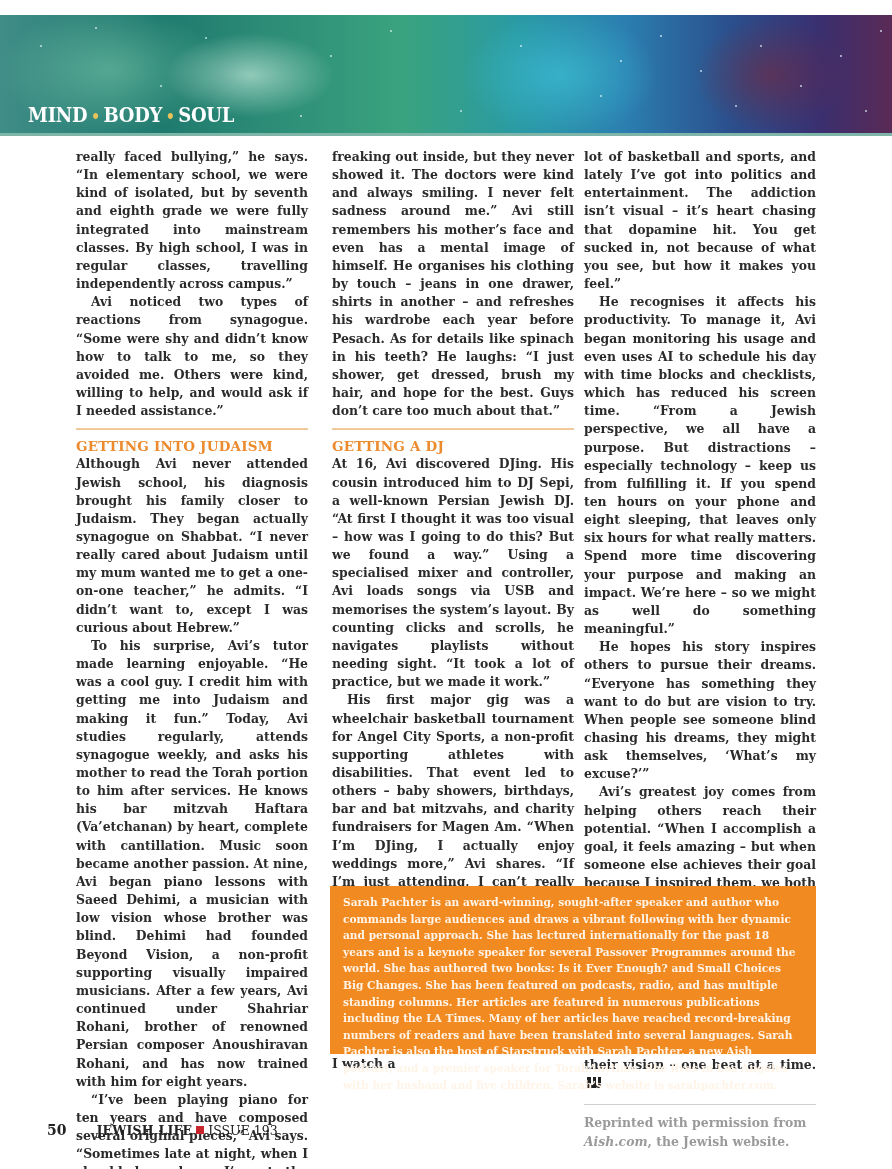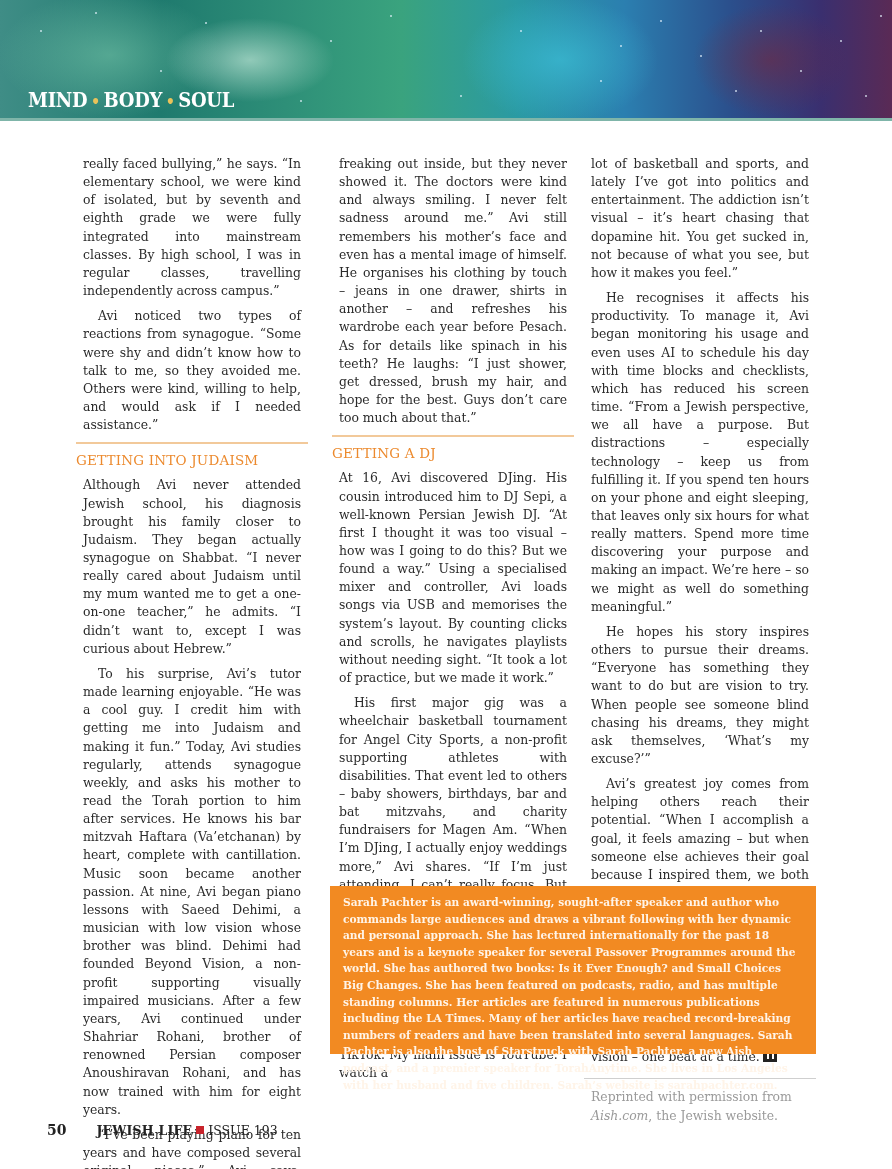--- a/index.html
+++ b/index.html
@@ -1,45 +1,45 @@
 <!DOCTYPE html>
 <html><head>
 <meta charset="utf-8">
 <style>
   html, body { margin: 0; padding: 0; background: #ffffff; }
   body { width: 892px; height: 1169px; position: relative; overflow: hidden; font-family: "DejaVu Serif", serif; }
 
   .banner {
-    position: absolute; left: 0; top: 0; width: 892px; height: 121px;
+    position: absolute; left: 0; top: 15px; width: 892px; height: 121px;
     background:
       radial-gradient(ellipse 120px 60px at 250px 60px, rgba(230,255,240,0.55), rgba(230,255,240,0) 70%),
       radial-gradient(ellipse 160px 90px at 110px 55px, rgba(120,200,170,0.55), rgba(120,200,170,0) 70%),
       radial-gradient(ellipse 140px 90px at 560px 60px, rgba(60,190,215,0.7), rgba(60,190,215,0) 70%),
       radial-gradient(ellipse 110px 80px at 770px 60px, rgba(120,40,60,0.55), rgba(120,40,60,0) 70%),
       linear-gradient(90deg, #3f8d86 0%, #1f7a6e 18%, #2e8f78 32%, #3aa37e 45%, #2a9aa3 58%, #2b7fb0 70%, #2b4f8c 82%, #3a2f6f 92%, #5a2a55 100%);
   }
   .banner .stars { position: absolute; inset: 0; }
   .banner .star { position: absolute; width: 2px; height: 2px; border-radius: 50%; background: #e8f6ff; opacity: .8; }
   .banner .bottom-line { position: absolute; left: 0; right: 0; bottom: 0; height: 3px; background: #7fb5a9; }
   .section-title {
     position: absolute; left: 28px; top: 88px;
     font-family: "DejaVu Serif", serif; font-size: 20px; font-weight: bold; color: #ffffff;
     letter-spacing: -0.3px; transform: scaleX(0.9); transform-origin: left center; white-space: nowrap;
   }
   .section-title .dot { color: #e9c25a; font-size: 16px; margin: 0 4px; }
 
   .col { position: absolute; top: 148px; font-size: 12.4px; line-height: 18.15px; color: #2b2b2b; text-align: justify; hyphens: auto; }
-  .col p { margin: 7px; text-indent: 15px; }
+  .col p { margin: 0; text-indent: 15px; font-weight: bold; }
   .col p.first { text-indent: 0; }
   .col1 { left: 76px; width: 232px; }
   .col2 { left: 332px; width: 242px; }
   .col3 { left: 584px; width: 232px; }
 
   .rule { border: 0; border-top: 2px solid #f2c99a; margin: 8px 0 7px 0; }
-  .heading { margin: 0; font-family: "DejaVu Serif", serif; font-weight: normal; font-size: 13.5px; color: #ec8a2e; letter-spacing: 0.2px; line-height: 18px; }
+  .heading { margin: 0; font-family: "DejaVu Serif", serif; font-weight: bold; font-size: 13.5px; color: #ec8a2e; letter-spacing: 0.2px; line-height: 18px; }
 
   .end-mark { display: inline-block; width: 14px; height: 11px; background: #222; vertical-align: -1px; margin-left: 3px; position: relative; }
   .end-mark::after { content: ""; position: absolute; left: 4px; top: 0; width: 2px; height: 8px; background: #fff; }
   .end-mark::before { content: ""; position: absolute; left: 9px; top: 0; width: 2px; height: 8px; background: #fff; }
 
   .credit-rule { border: 0; border-top: 1.5px solid #cfcfcf; margin: 12px 0 8px 0; }
   .credit { color: #9a9a9a; text-align: left; line-height: 19px; text-indent: 0 !important; }
 
   .bio-box {
     position: absolute; left: 330px; top: 886px; width: 486px; height: 168px;

